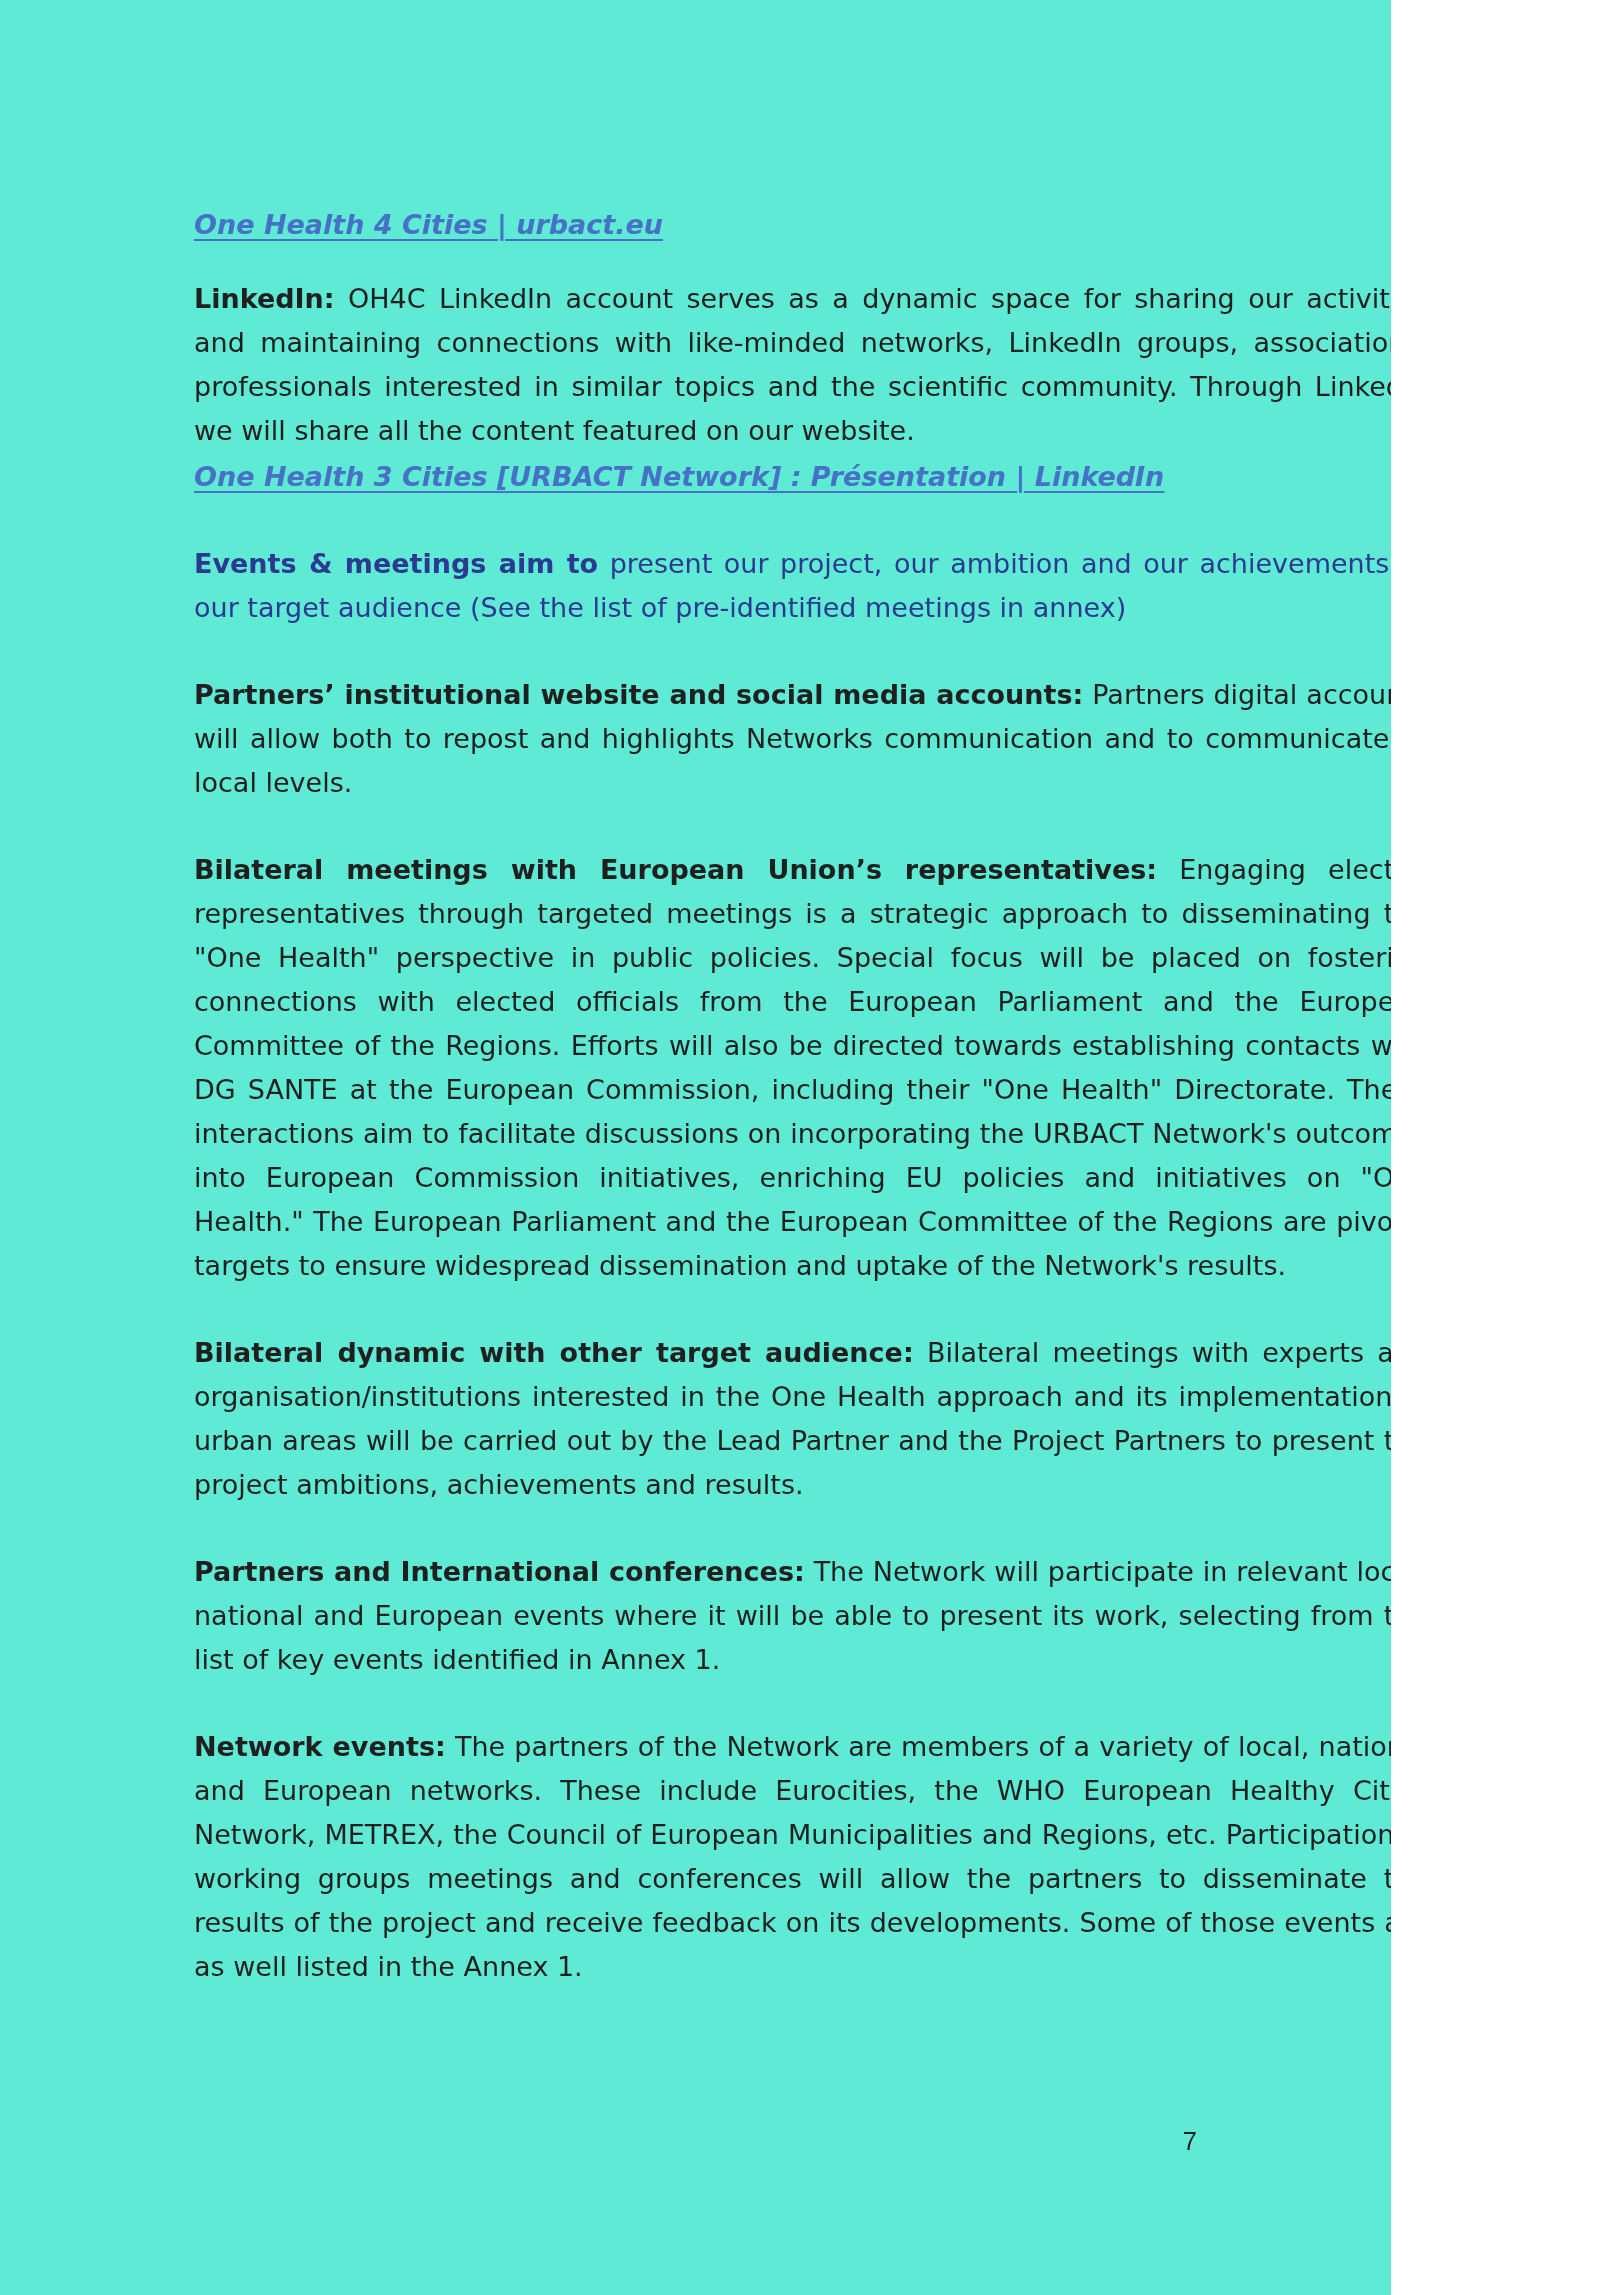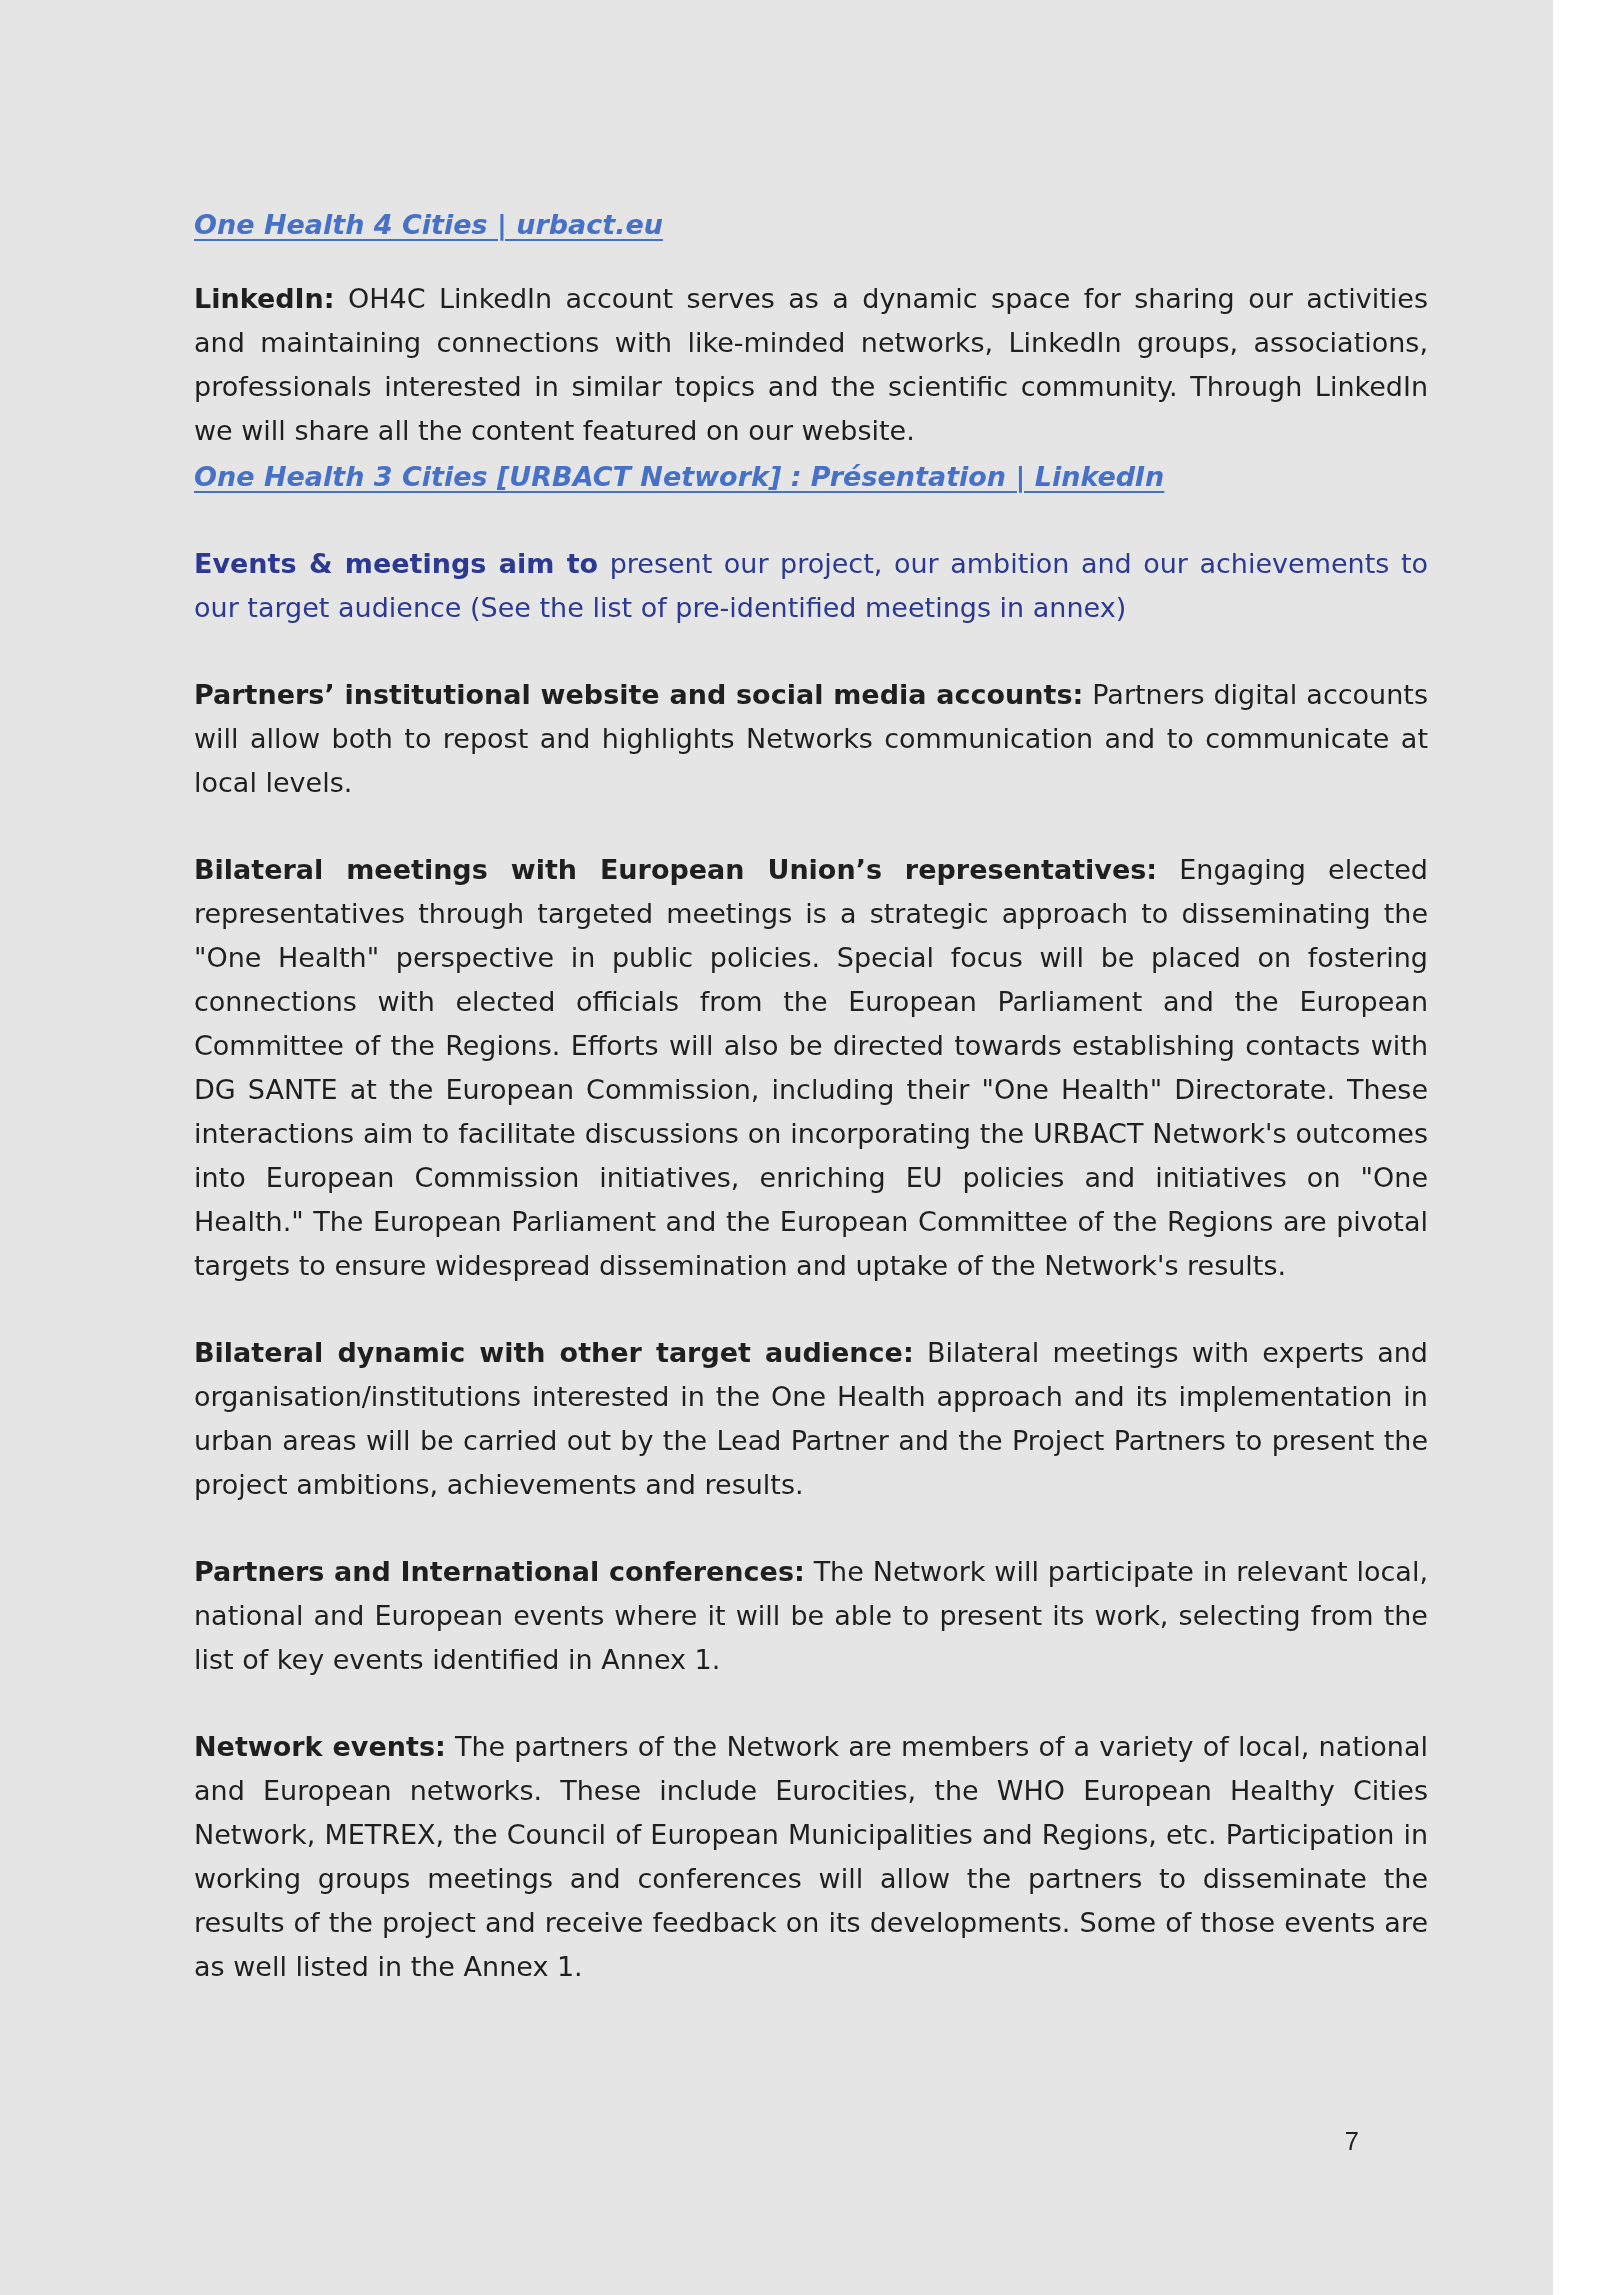--- a/index.html
+++ b/index.html
@@ -2,23 +2,23 @@
 <html style="font-size:10.5px"><head>
 <meta charset="utf-8">
 <style>
   html, body {
     margin: 0;
     padding: 0;
     background: #ffffff;
   }
   .page {
     position: relative;
-    width: 1553px;
+    width: 1391px;
     height: 2295px;
-    background: #e5e5e5;
+    background: #5eead4;
     overflow: hidden;
     font-family: "DejaVu Sans", sans-serif;
     color: #1f1f1f;
     box-sizing: border-box;
     text-decoration: underline;
   }
   .content {
     position: absolute;
     left: 194px;
     top: 203px;

